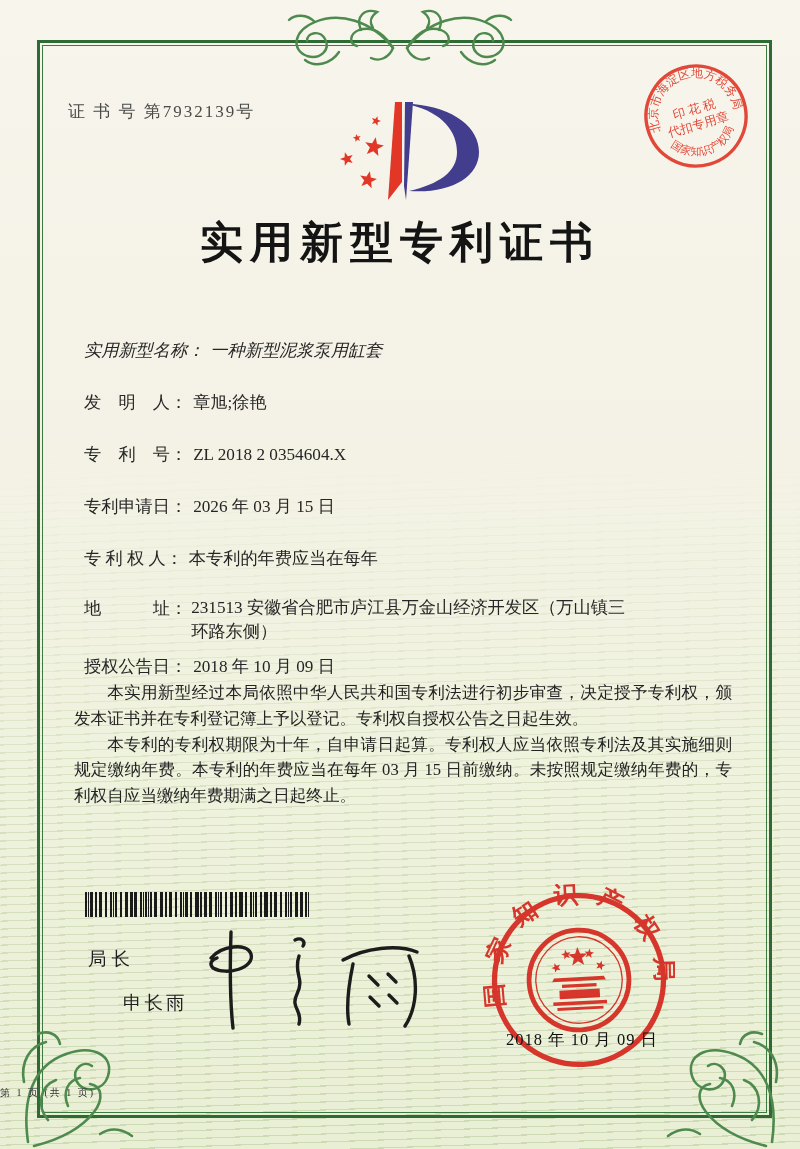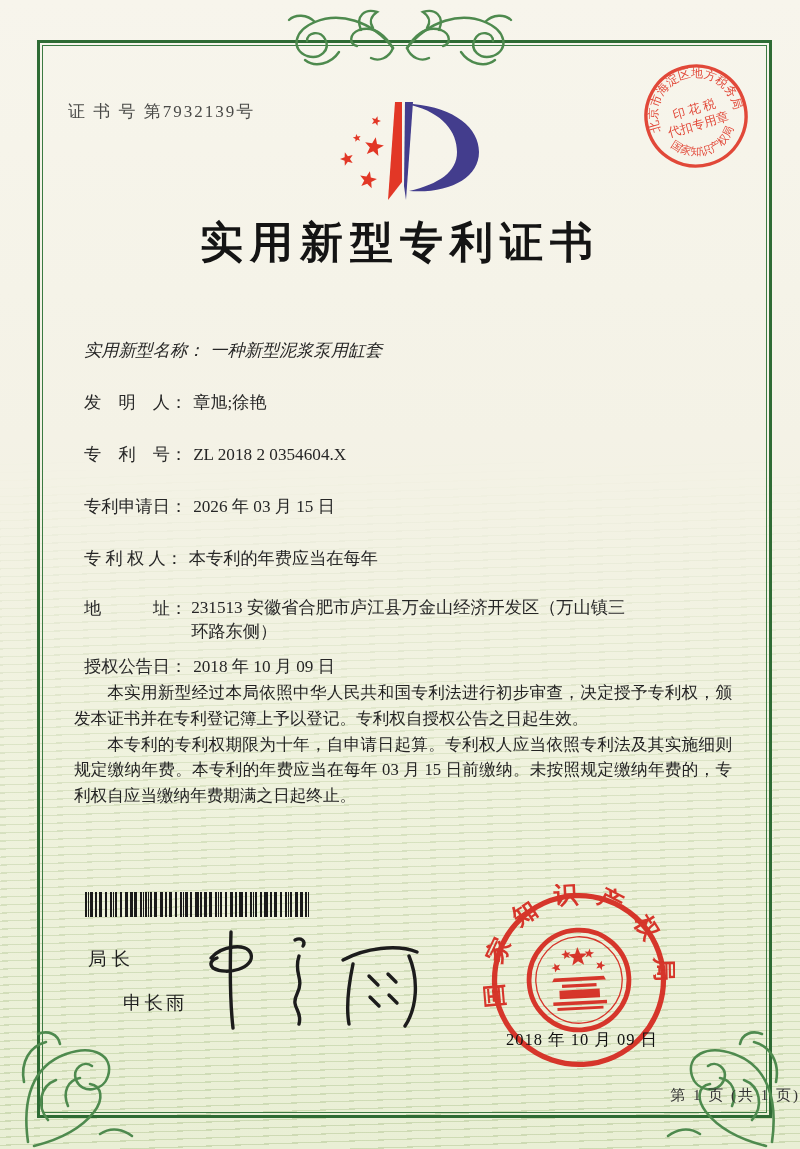--- a/index.html
+++ b/index.html
@@ -56,21 +56,21 @@
   }
   .director-title{left:88px;top:946px;font-size:18.5px;color:#1f1f1f;letter-spacing:5px;}
   .director-name{left:88px;top:990px;font-size:18.5px;color:#1f1f1f;letter-spacing:3px;margin-left:35px;}
   .signature{left:195px;top:918px;}
   .tax-stamp{left:636px;top:56px;}
   .big-seal{left:483px;top:884px;}
   .seal-date{
     left:492px;top:1029px;width:180px;text-align:center;
     font-size:16.5px;color:#101010;letter-spacing:1px;
   }
-  .footer{left:0;top:1086px;width:800px;text-align:right;font-size:15px;color:#333;letter-spacing:2px;}
+  .footer{left:0;top:1086px;width:800px;text-align:left;font-size:10px;color:#333;letter-spacing:2px;}
   .ornament{pointer-events:none;}
   svg text{font-family:"Liberation Serif","DejaVu Serif",serif;}
 </style>
 </head>
 <body>
 
 <div class="page">
 
   <div class="waves"></div>
 

